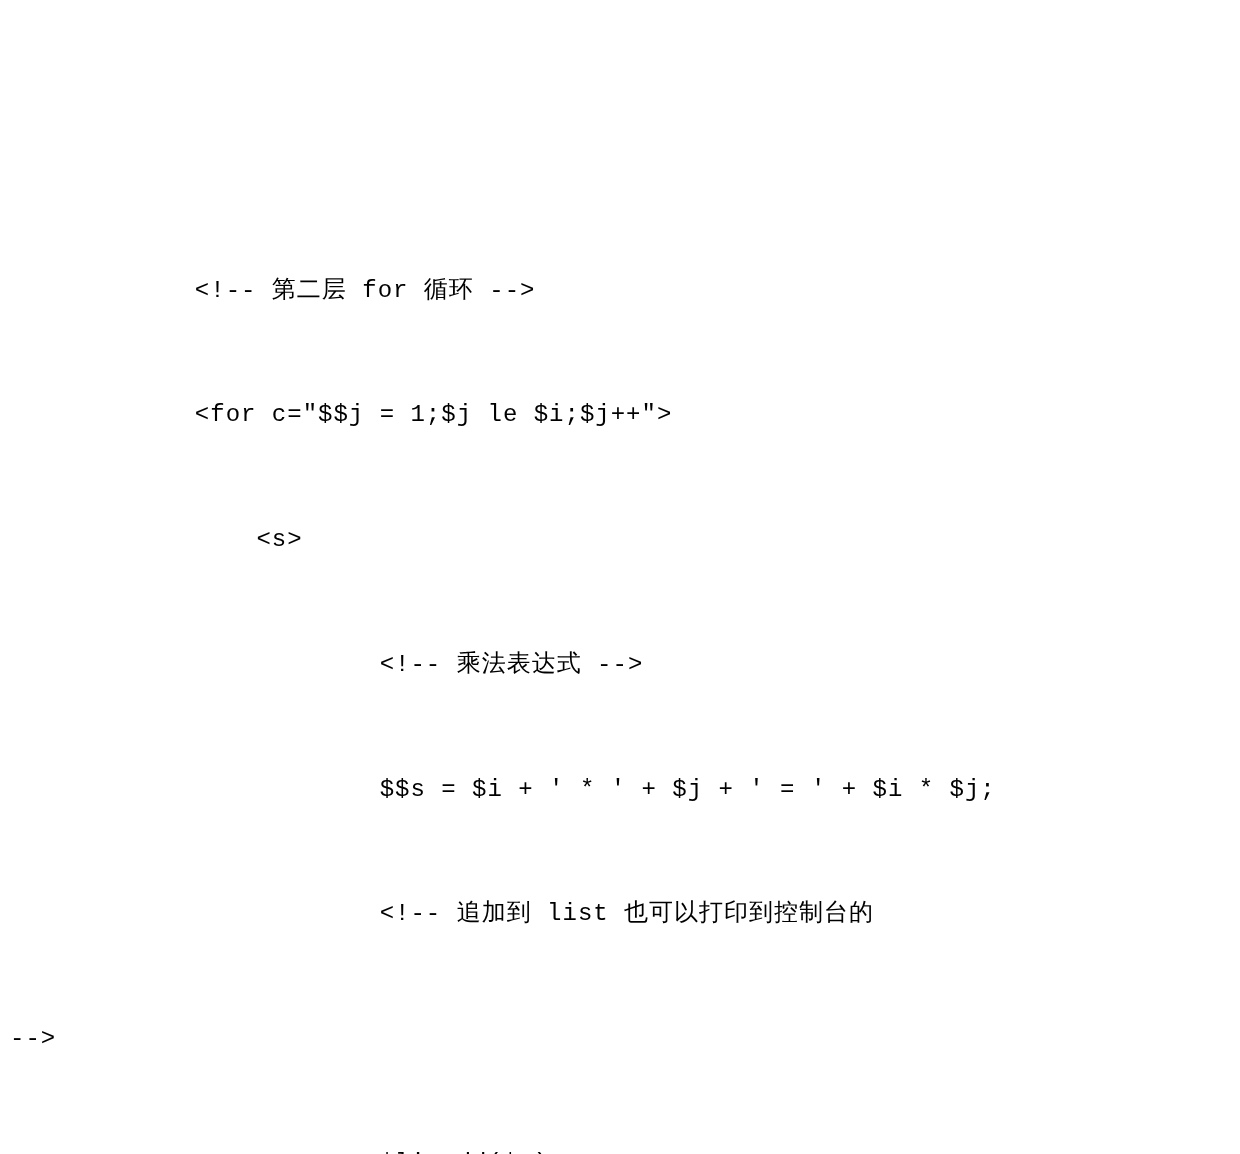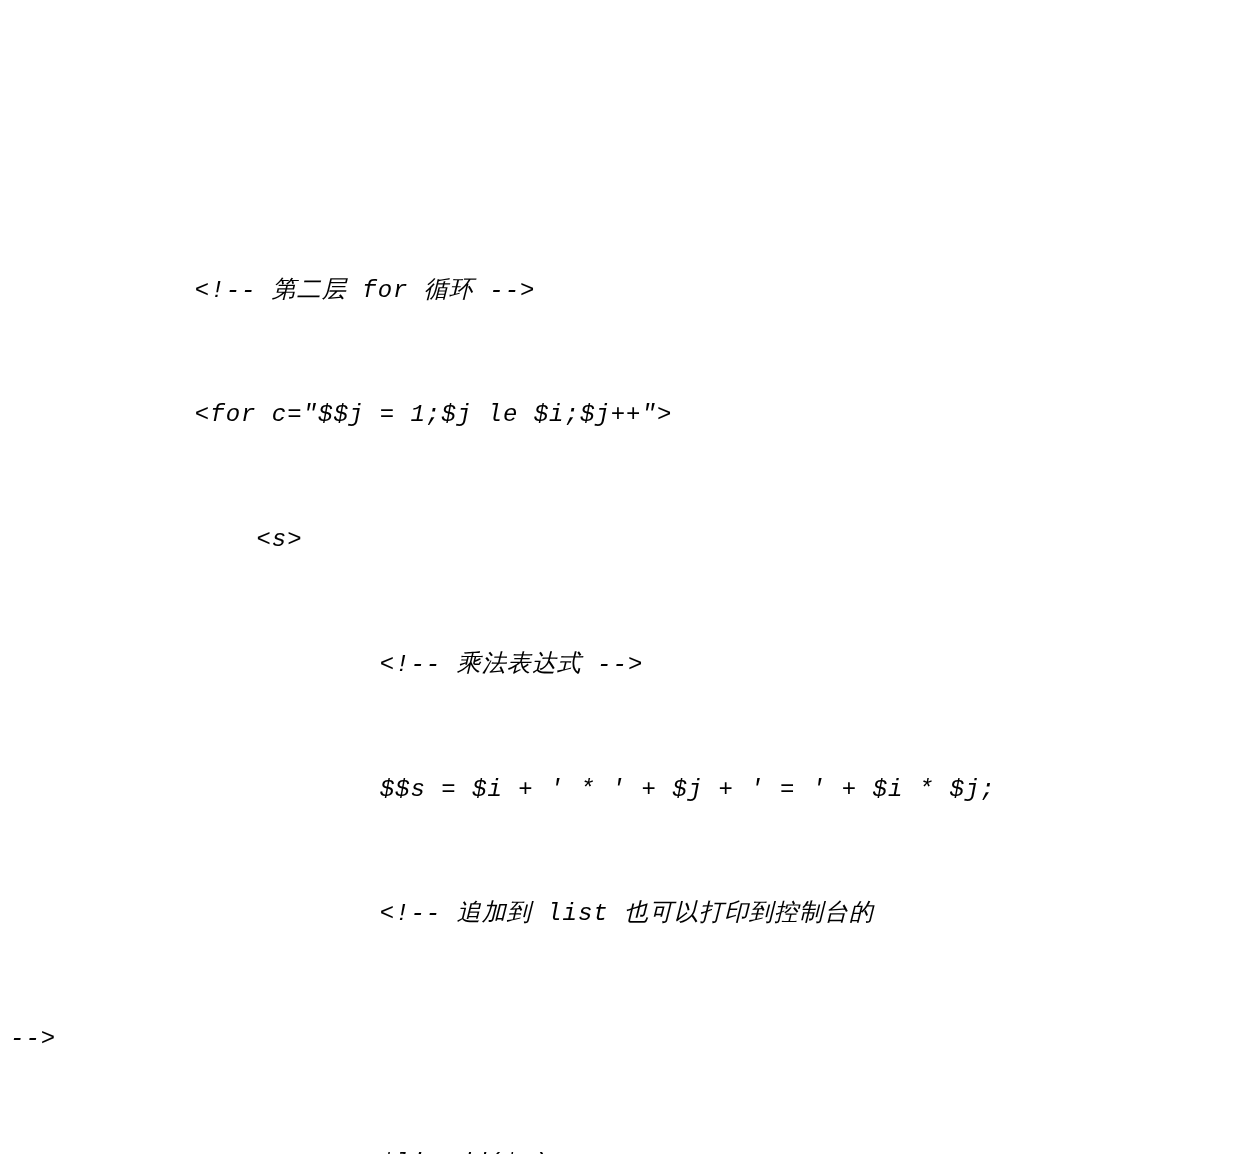--- a/index.html
+++ b/index.html
@@ -8,21 +8,20 @@
       line-height: 2.6;
       color: #000;
       background: #fff;
       margin: 0;
       padding: 10px;
       white-space: pre;
       letter-spacing: 1px;
     }
     .line {
       display: block;
-      font-style: italic;
     }
   </style>
 </head>
 <body>
 
 
 
 <span class="line">            &lt;!-- 第二层 for 循环 --&gt;</span>
 <span class="line">            &lt;for c="$$j = 1;$j le $i;$j++"&gt;</span>
 <span class="line">                &lt;s&gt;</span>

